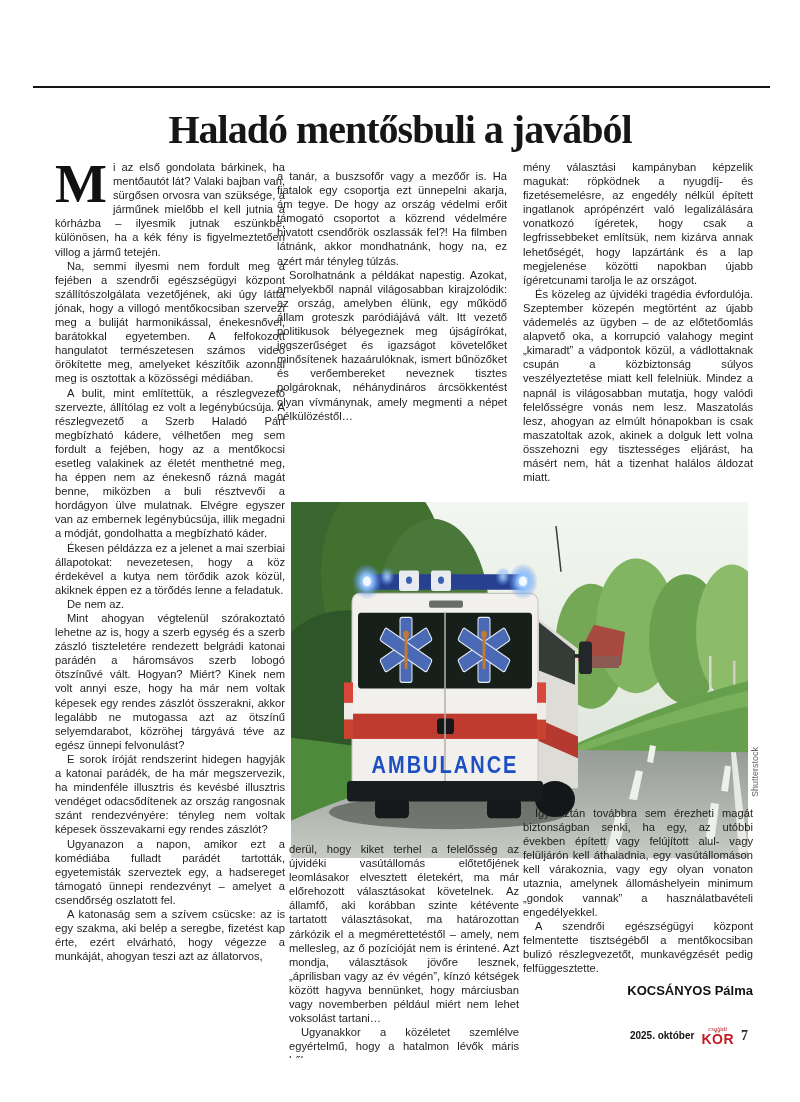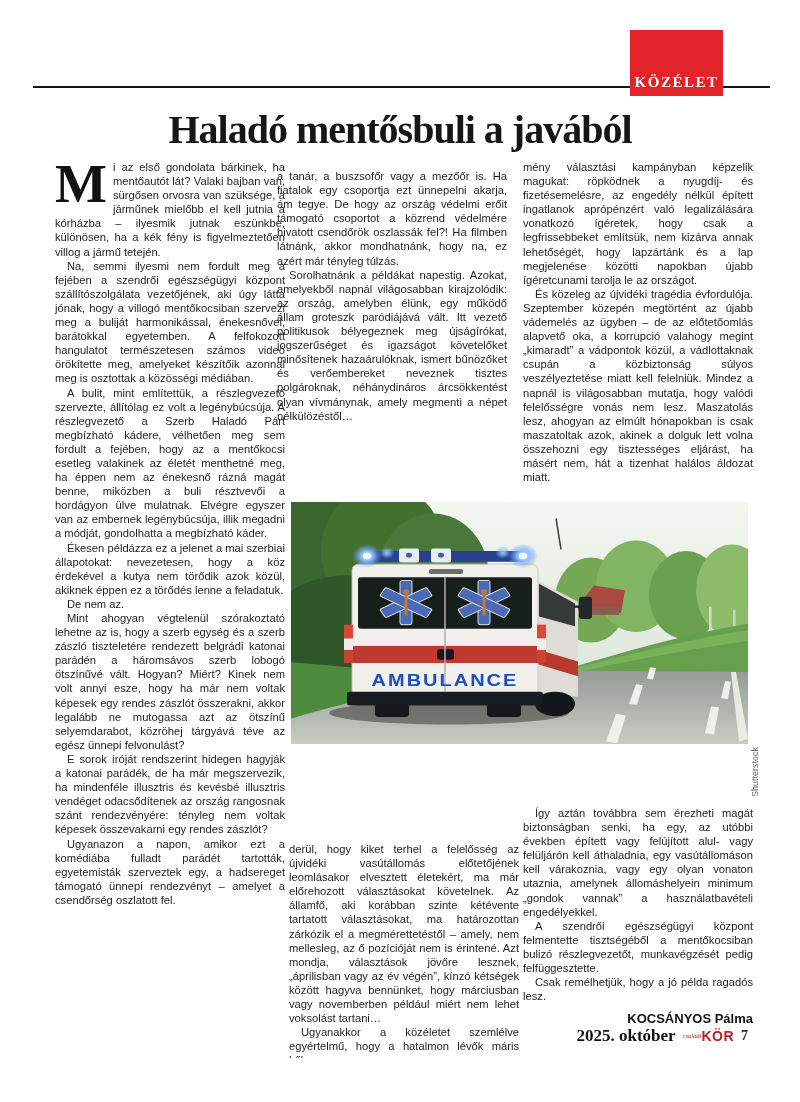--- a/index.html
+++ b/index.html
@@ -16,51 +16,49 @@
   .col p{margin:0;text-align:justify;font-size:11.2px;line-height:14.1px;}
   .col p.ind{text-indent:12px;}
   .c1{left:55px;top:160px;width:230px;height:875px;}
   .c2t{left:277px;top:160px;width:230px;height:344px;margin-top:9px;}
   .c3t{left:523px;top:160px;width:230px;height:344px;}
   .c2b{left:289px;top:842px;width:230px;height:216px;}
   .c3b{left:523px;top:806px;width:230px;height:222px;}
   .dropcap{float:left;font-family:"Liberation Serif",serif;font-weight:bold;font-size:55px;
         line-height:42px;margin:3px 6px 0 0;color:#111;}
   .byline{text-align:right;font-weight:bold;font-size:13px;margin-top:8px;color:#111;}
-  .photo{position:absolute;left:291px;top:502px;width:457px;height:242px;overflow:hidden;background:#dfe6dc;}
+  .photo{position:absolute;left:291px;top:502px;width:457px;height:356px;overflow:hidden;background:#dfe6dc;}
   .photo svg{display:block;width:100%;height:100%;}
   .credit{position:absolute;left:750px;top:797px;transform:rotate(-90deg);transform-origin:left top;
         font-size:9px;color:#666;white-space:nowrap;}
   .footer{position:absolute;right:52px;top:1026px;display:flex;align-items:center;gap:7px;}
-  .footer .date{font-family:Liberation Serif, serif;font-weight:bold;font-size:17px;color:#111;}
-  .logo{display:inline-flex;flex-direction:row;align-items:center;line-height:1;}
+  .footer .date{font-family:Liberation Sans, sans-serif;font-weight:bold;font-size:10px;color:#111;}
+  .logo{display:inline-flex;flex-direction:column;align-items:center;line-height:1;}
   .logo .logo-top{font-family:"Liberation Serif",serif;font-style:italic;font-size:6.5px;color:#c11d24;margin-bottom:-1px;}
   .logo .logo-main{font-weight:bold;font-size:14px;letter-spacing:.5px;color:#c11d24;}
   .footer .pagenum{font-family:"Liberation Serif",serif;font-weight:bold;font-size:14px;color:#2a2a2a;}
 </style>
 </head>
 <body>
 
 <div class="page">
 
   <div class="rule"></div>
-  <div class="section-box">
-    <span>KÖZÉLET</span>
-  </div>
   <h1 class="title">Haladó mentősbuli a javából</h1>
 
   <div class="col c1">
     <p class="lead"><span class="dropcap">M</span><span>i az első gondolata bárkinek, ha mentőautót lát? Valaki bajban van, sürgősen orvosra van szüksége, a járműnek mielőbb el kell jutnia a kórházba – ilyesmik jutnak eszünkbe, különösen, ha a kék fény is figyelmeztetően villog a jármű tetején.</span></p>
     <p class="ind">Na, semmi ilyesmi nem fordult meg a fejében a szendrői egészségügyi központ szállítószolgálata vezetőjének, aki úgy látta jónak, hogy a villogó mentőkocsiban szervezi meg a buliját harmonikással, énekesnővel, barátokkal egyetemben. A felfokozott hangulatot természetesen számos videó örökítette meg, amelyeket készítőik azonnal meg is osztottak a közösségi médiában.</p>
     <p class="ind">A bulit, mint említettük, a részlegvezető szervezte, állítólag ez volt a legénybúcsúja. A részlegvezető a Szerb Haladó Párt megbízható kádere, vélhetően meg sem fordult a fejében, hogy az a mentőkocsi esetleg valakinek az életét menthetné meg, ha éppen nem az énekesnő rázná magát benne, miközben a buli résztvevői a hordágyon ülve mulatnak. Elvégre egyszer van az embernek legénybúcsúja, illik megadni a módját, gondolhatta a megbízható káder.</p>
     <p class="ind">Ékesen példázza ez a jelenet a mai szerbiai állapotokat: nevezetesen, hogy a köz érdekével a kutya nem törődik azok közül, akiknek éppen ez a törődés lenne a feladatuk.</p>
     <p class="ind">De nem az.</p>
     <p class="ind">Mint ahogyan végtelenül szórakoztató lehetne az is, hogy a szerb egység és a szerb zászló tiszteletére rendezett belgrádi katonai parádén a háromsávos szerb lobogó ötszínűvé vált. Hogyan? Miért? Kinek nem volt annyi esze, hogy ha már nem voltak képesek egy rendes zászlót összerakni, akkor legalább ne mutogassa azt az ötszínű selyemdarabot, közröhej tárgyává téve az egész ünnepi felvonulást?</p>
     <p class="ind">E sorok íróját rendszerint hidegen hagyják a katonai parádék, de ha már megszervezik, ha mindenféle illusztris és kevésbé illusztris vendéget odacsődítenek az ország rangosnak szánt rendezvényére: tényleg nem voltak képesek összevakarni egy rendes zászlót?</p>
     <p class="ind">Ugyanazon a napon, amikor ezt a komédiába fulladt parádét tartották, egyetemisták szerveztek egy, a hadsereget támogató ünnepi rendezvényt – amelyet a csendőrség oszlatott fel.</p>
+    <p class="ind">A katonaság sem a szívem csücske: az is egy szakma, aki belép a seregbe, fizetést kap érte, ezért elvárható, hogy végezze a munkáját, ahogyan teszi azt az állatorvos,</p>
   </div>
 
   <div class="col c2t">
     <p>a tanár, a buszsofőr vagy a mezőőr is. Ha fiatalok egy csoportja ezt ünnepelni akarja, ám tegye. De hogy az ország védelmi erőit támogató csoportot a közrend védelmére hivatott csendőrök oszlassák fel?! Ha filmben látnánk, akkor mondhatnánk, hogy na, ez azért már tényleg túlzás.</p>
     <p class="ind">Sorolhatnánk a példákat napestig. Azokat, amelyekből napnál világosabban kirajzolódik: az ország, amelyben élünk, egy működő állam groteszk paródiájává vált. Itt vezető politikusok bélyegeznek meg újságírókat, jogszerűséget és igazságot követelőket minősítenek hazaárulóknak, ismert bűnözőket és verőembereket neveznek tisztes polgároknak, néhánydináros árcsökkentést olyan vívmánynak, amely megmenti a népet nélkülözéstől…</p>
   </div>
 
   <div class="col c3t">
     <p>mény választási kampányban képzelik magukat: röpködnek a nyugdíj- és fizetésemelésre, az engedély nélkül épített ingatlanok aprópénzért való legalizálására vonatkozó ígéretek, hogy csak a legfrissebbeket említsük, nem kizárva annak lehetőségét, hogy lapzártánk és a lap megjelenése közötti napokban újabb ígéretcunami tarolja le az országot.</p>
     <p class="ind">És közeleg az újvidéki tragédia évfordulója. Szeptember közepén megtörtént az újabb vádemelés az ügyben – de az előtetőomlás alapvető oka, a korrupció valahogy megint „kimaradt” a vádpontok közül, a vádlottaknak csupán a közbiztonság súlyos veszélyeztetése miatt kell felelniük. Mindez a napnál is világosabban mutatja, hogy valódi felelősségre vonás nem lesz. Maszatolás lesz, ahogyan az elmúlt hónapokban is csak maszatoltak azok, akinek a dolguk lett volna összehozni egy tisztességes eljárást, ha másért nem, hát a tizenhat halálos áldozat miatt.</p>
@@ -183,21 +181,20 @@
   <div class="credit">Shutterstock</div>
 
   <div class="col c2b">
     <p>derül, hogy kiket terhel a felelősség az újvidéki vasútállomás előtetőjének leomlásakor elvesztett életekért, ma már előrehozott választásokat követelnek. Az államfő, aki korábban szinte kétévente tartatott választásokat, ma határozottan zárkózik el a megmérettetéstől – amely, nem mellesleg, az ő pozícióját nem is érintené. Azt mondja, választások jövőre lesznek, „áprilisban vagy az év végén”, kínzó kétségek között hagyva bennünket, hogy márciusban vagy novemberben például miért nem lehet voksolást tartani…</p>
     <p class="ind">Ugyanakkor a közéletet szemlélve egyértelmű, hogy a hatalmon lévők máris kőke-</p>
   </div>
 
   <div class="col c3b">
     <p class="ind">Így aztán továbbra sem érezheti magát biztonságban senki, ha egy, az utóbbi években épített vagy felújított alul- vagy felüljárón kell áthaladnia, egy vasútállomáson kell várakoznia, vagy egy olyan vonaton utaznia, amelynek állomáshelyein minimum „gondok vannak” a használatbavételi engedélyekkel.</p>
     <p class="ind">A szendrői egészségügyi központ felmentette tisztségéből a mentőkocsiban bulizó részlegvezetőt, munkavégzését pedig felfüggesztette.</p>
-    <p class="ind">Csak remélhetjük, hogy a jó példa ragadós lesz.</p>
     <div class="byline">KOCSÁNYOS Pálma</div>
   </div>
 
   <div class="footer">
     <span class="date">2025. október</span>
     <span class="logo">
       <span class="logo-top">családi</span>
       <span class="logo-main">KÖR</span>
     </span>
     <span class="pagenum">7</span>

